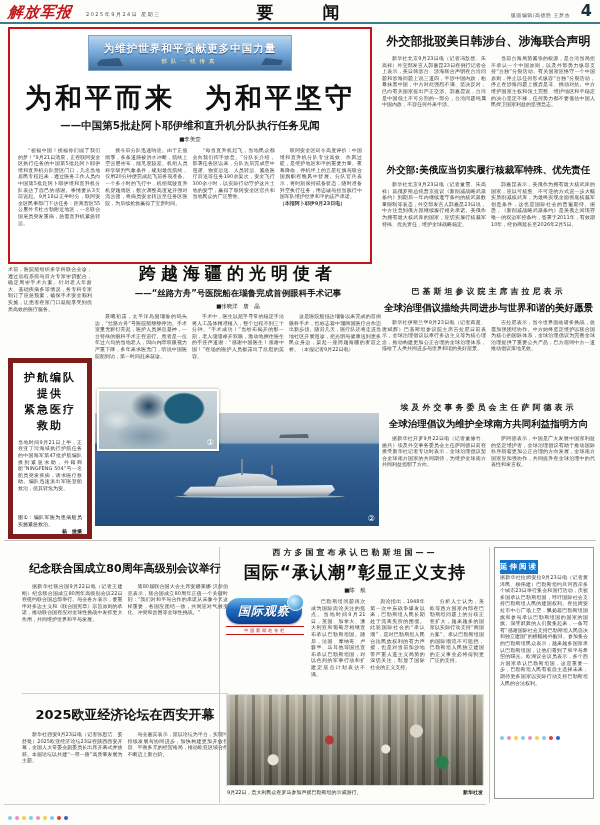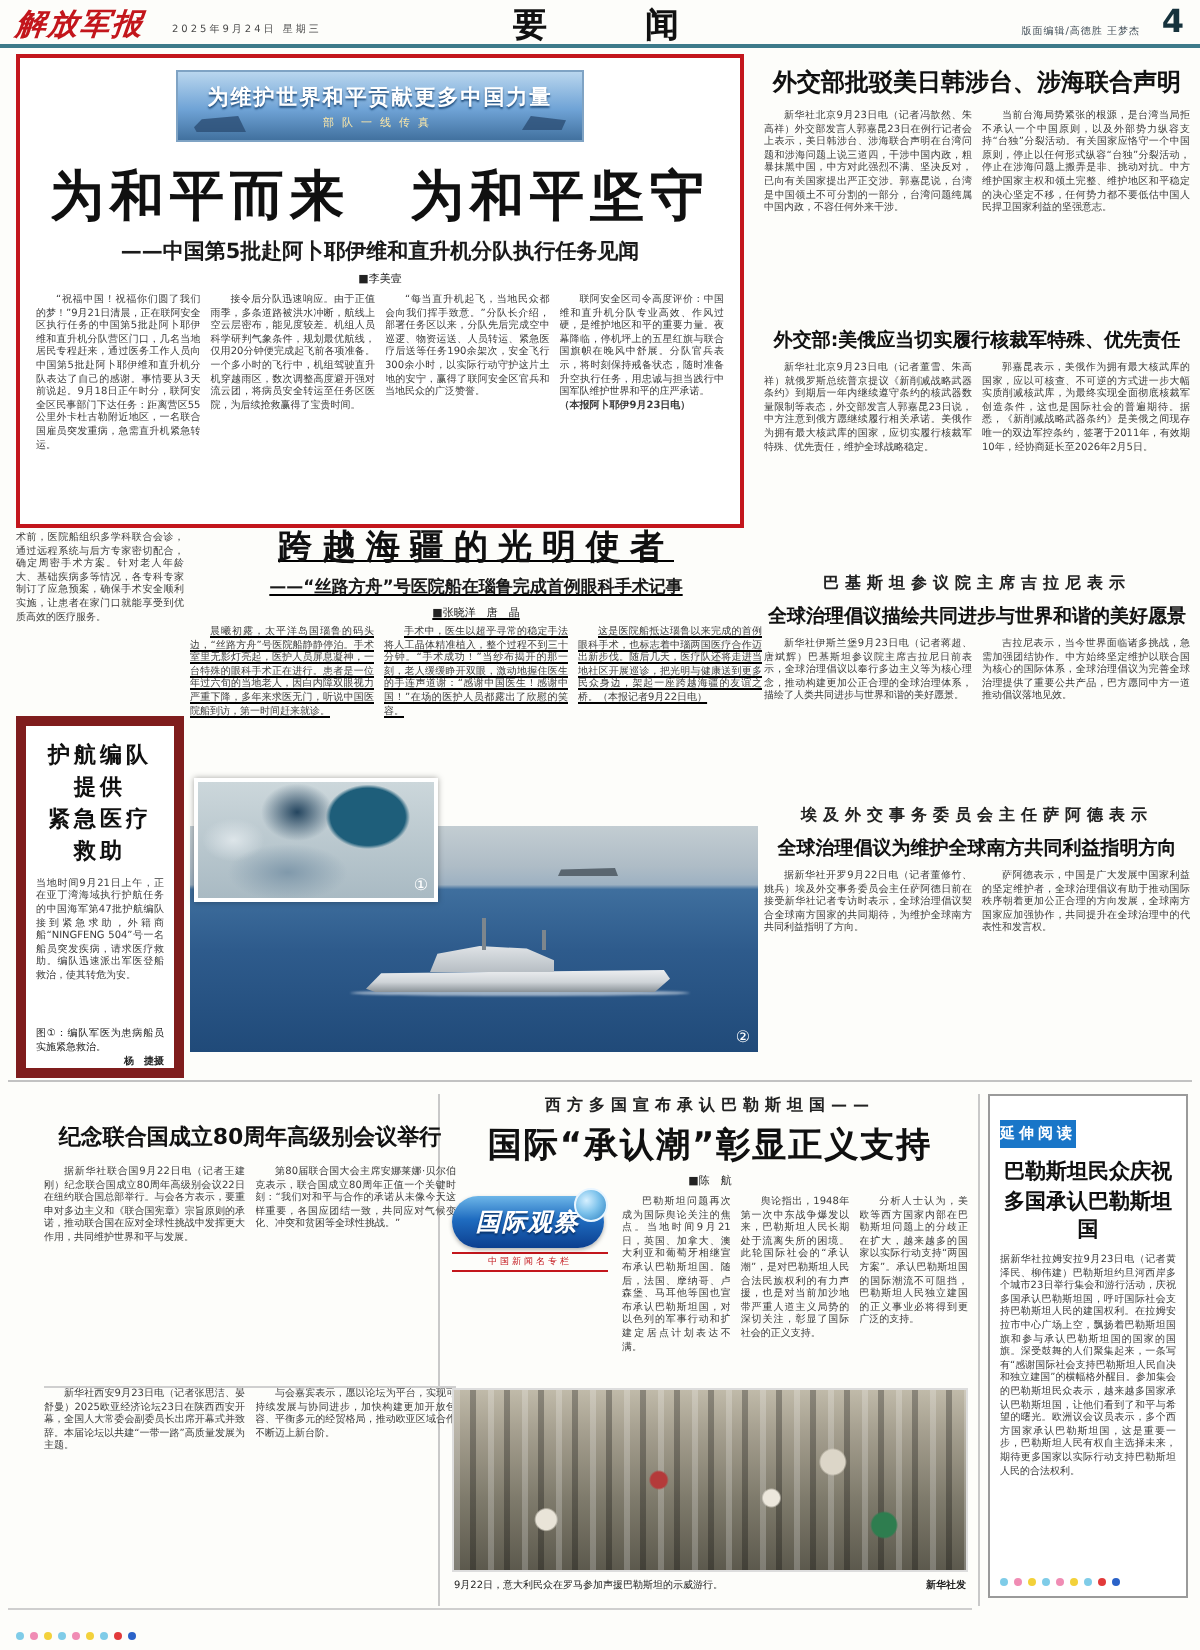--- a/index.html
+++ b/index.html
@@ -39,21 +39,21 @@
   
   .rightcol{left:382px;top:27px;width:213px;height:506px;}
   .r-art{margin-bottom:9px;}
   .r-h1{font-size:12px;font-weight:bold;text-align:center;white-space:nowrap;color:#111;margin:6px 0 5px;}
   .r-h2{font-size:9.5px;font-weight:bold;text-align:center;white-space:nowrap;color:#111;margin:5px 0 4px;}
   .r-body1{height:100px;}
   .r-body2{height:96px;}
   .r-body3{height:74px;}
   .r-body4{height:62px;}
   
-  .feature{left:95px;top:260px;width:286px;text-decoration:underline;}
+  .feature{left:95px;top:260px;width:286px;}
   .f-headline{font-size:17px;font-weight:bold;text-align:center;letter-spacing:5px;color:#101010;margin:2px 0 3px;}
   .f-subhead{font-size:8.5px;font-weight:bold;text-align:center;color:#1a1a1a;margin:0;}
   .f-body{height:90px;margin-top:3px;}
   .photo-wrap{position:relative;width:284px;height:113px;margin-top:10px;}
   .photo-sea{position:absolute;left:0;top:0;width:284px;height:113px;
      background:linear-gradient(180deg,#c3cdd2 0%,#aebcc6 18%,#9db1c2 26%,#3f6f9e 28%,#2e5b8c 55%,#204a79 100%);}
   .ship-hull{position:absolute;left:88px;top:72px;width:152px;height:11px;
      background:linear-gradient(#eceef0 0%,#cfd4d8 55%,#8a9298 100%);
      clip-path:polygon(0 85%,5% 15%,98% 0,100% 40%,95% 100%,3% 100%);}
   .ship-super{position:absolute;left:120px;top:60px;width:62px;height:13px;
@@ -265,20 +265,21 @@
     <div class="bl-h">纪念联合国成立80周年高级别会议举行</div>
     <div class="cols bl-body1">
       <div class="col">
           <p>据新华社联合国9月22日电（记者王建刚）纪念联合国成立80周年高级别会议22日在纽约联合国总部举行。与会各方表示，要重申对多边主义和《联合国宪章》宗旨原则的承诺，推动联合国在应对全球性挑战中发挥更大作用，共同维护世界和平与发展。</p>
         </div>
       <div class="col">
           <p>第80届联合国大会主席安娜莱娜·贝尔伯克表示，联合国成立80周年正值一个关键时刻：“我们对和平与合作的承诺从未像今天这样重要，各国应团结一致，共同应对气候变化、冲突和贫困等全球性挑战。”</p>
         </div>
     </div>
     <div class="bl-div"></div>
+    <div class="bl-h2">2025欧亚经济论坛在西安开幕</div>
     <div class="cols bl-body2">
       <div class="col">
           <p>新华社西安9月23日电（记者张思洁、晏舒曼）2025欧亚经济论坛23日在陕西西安开幕，全国人大常委会副委员长出席开幕式并致辞。本届论坛以共建“一带一路”高质量发展为主题。</p>
         </div>
       <div class="col">
           <p>与会嘉宾表示，愿以论坛为平台，实现可持续发展与协同进步，加快构建更加开放包容、平衡多元的经贸格局，推动欧亚区域合作不断迈上新台阶。</p>
         </div>
     </div>
   </div>
 
@@ -306,21 +307,20 @@
     </div>
     <div class="photo-crowd"></div>
     <div class="caption">
       <span>9月22日，意大利民众在罗马参加声援巴勒斯坦的示威游行。</span>
         <b>新华社发</b>
     </div>
   </div>
 
   <div class="abs br">
     <span class="ext-label">延伸阅读</span>
-    <div class="ext-headline">巴勒斯坦民众庆祝多国承认巴勒斯坦国</div>
     <div class="ext-body"><span>据新华社拉姆安拉9月23日电（记者黄泽民、柳伟建）巴勒斯坦约旦河西岸多个城市23日举行集会和游行活动，庆祝多国承认巴勒斯坦国，呼吁国际社会支持巴勒斯坦人民的建国权利。在拉姆安拉市中心广场上空，飘扬着巴勒斯坦国旗和参与承认巴勒斯坦国的国家的国旗。深受鼓舞的人们聚集起来，一条写有“感谢国际社会支持巴勒斯坦人民自决和独立建国”的横幅格外醒目。参加集会的巴勒斯坦民众表示，越来越多国家承认巴勒斯坦国，让他们看到了和平与希望的曙光。欧洲议会议员表示，多个西方国家承认巴勒斯坦国，这是重要一步，巴勒斯坦人民有权自主选择未来，期待更多国家以实际行动支持巴勒斯坦人民的合法权利。</span></div>
     <div class="dots">
         <span class="dot" style="background: rgb(127, 204, 232);"></span>
         <span class="dot" style="background: rgb(240, 140, 180);"></span>
         <span class="dot" style="background: rgb(243, 209, 58);"></span>
         <span class="dot" style="background: rgb(127, 204, 232);"></span>
         <span class="dot" style="background: rgb(240, 140, 180);"></span>
         <span class="dot" style="background: rgb(243, 209, 58);"></span>
         <span class="dot" style="background: rgb(127, 204, 232);"></span>
         <span class="dot" style="background: rgb(226, 58, 58);"></span>

